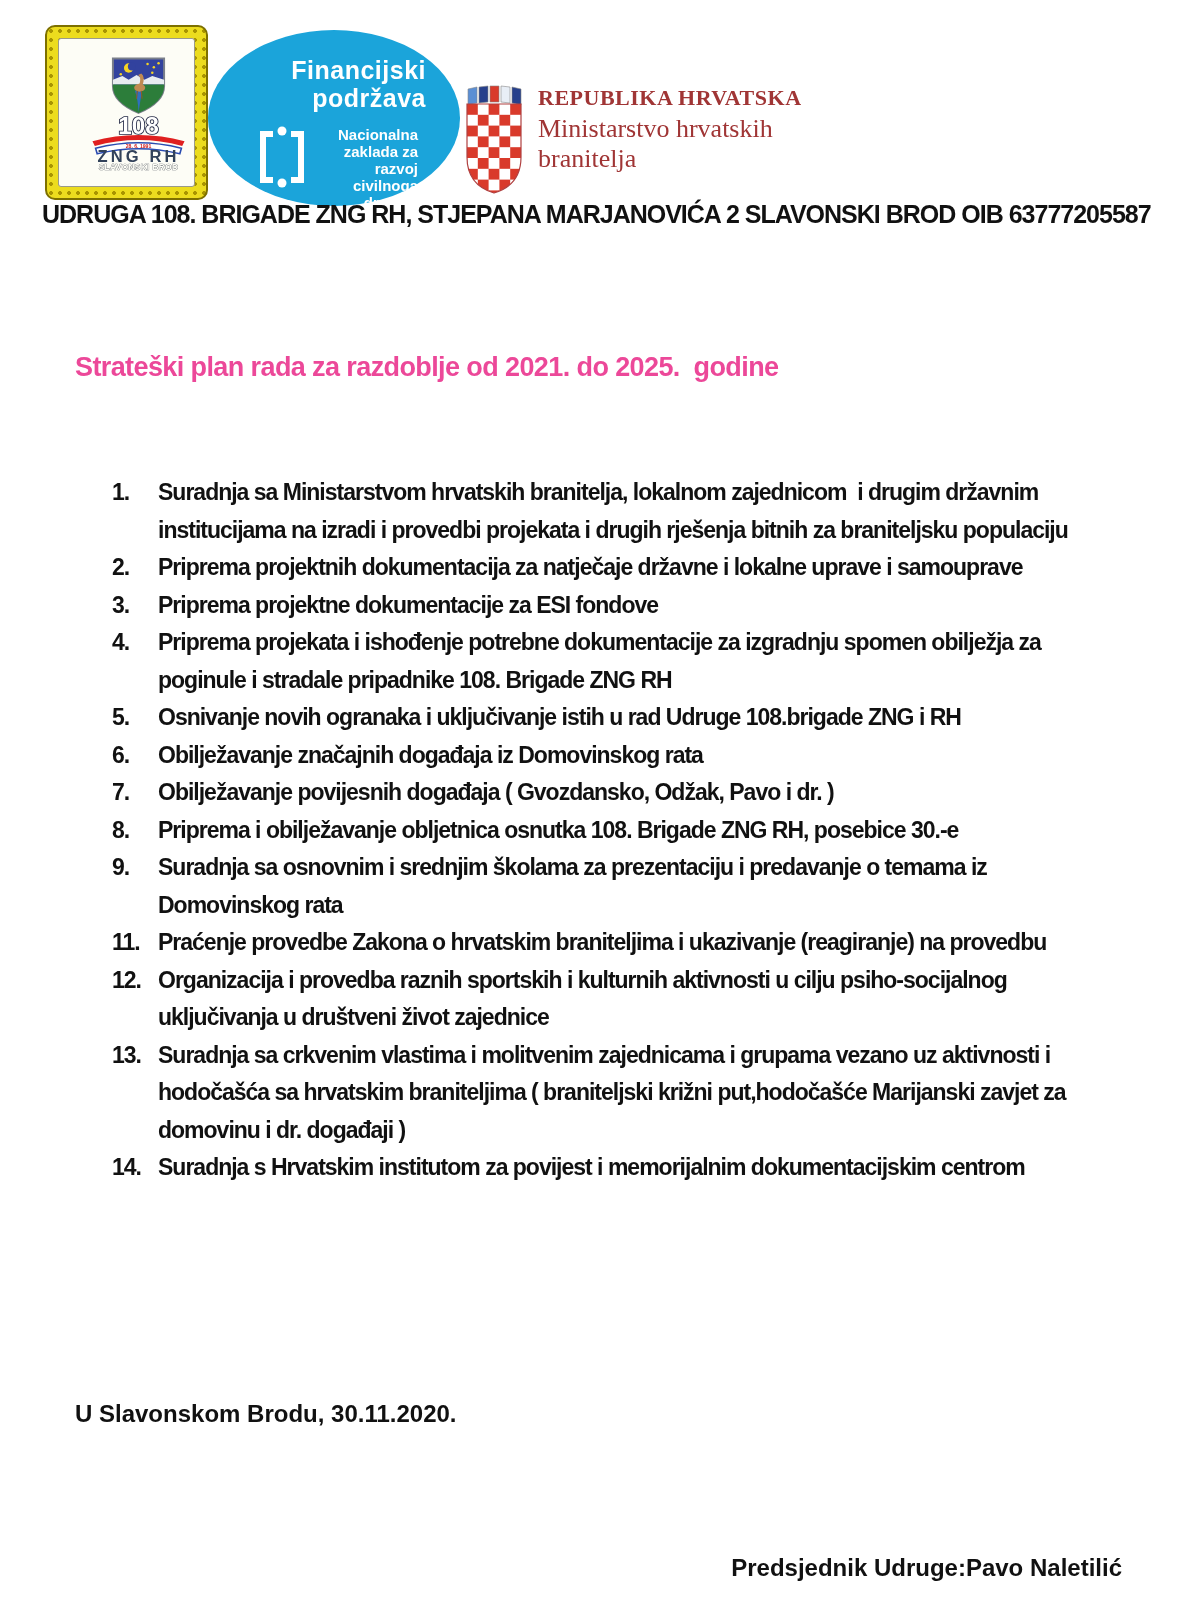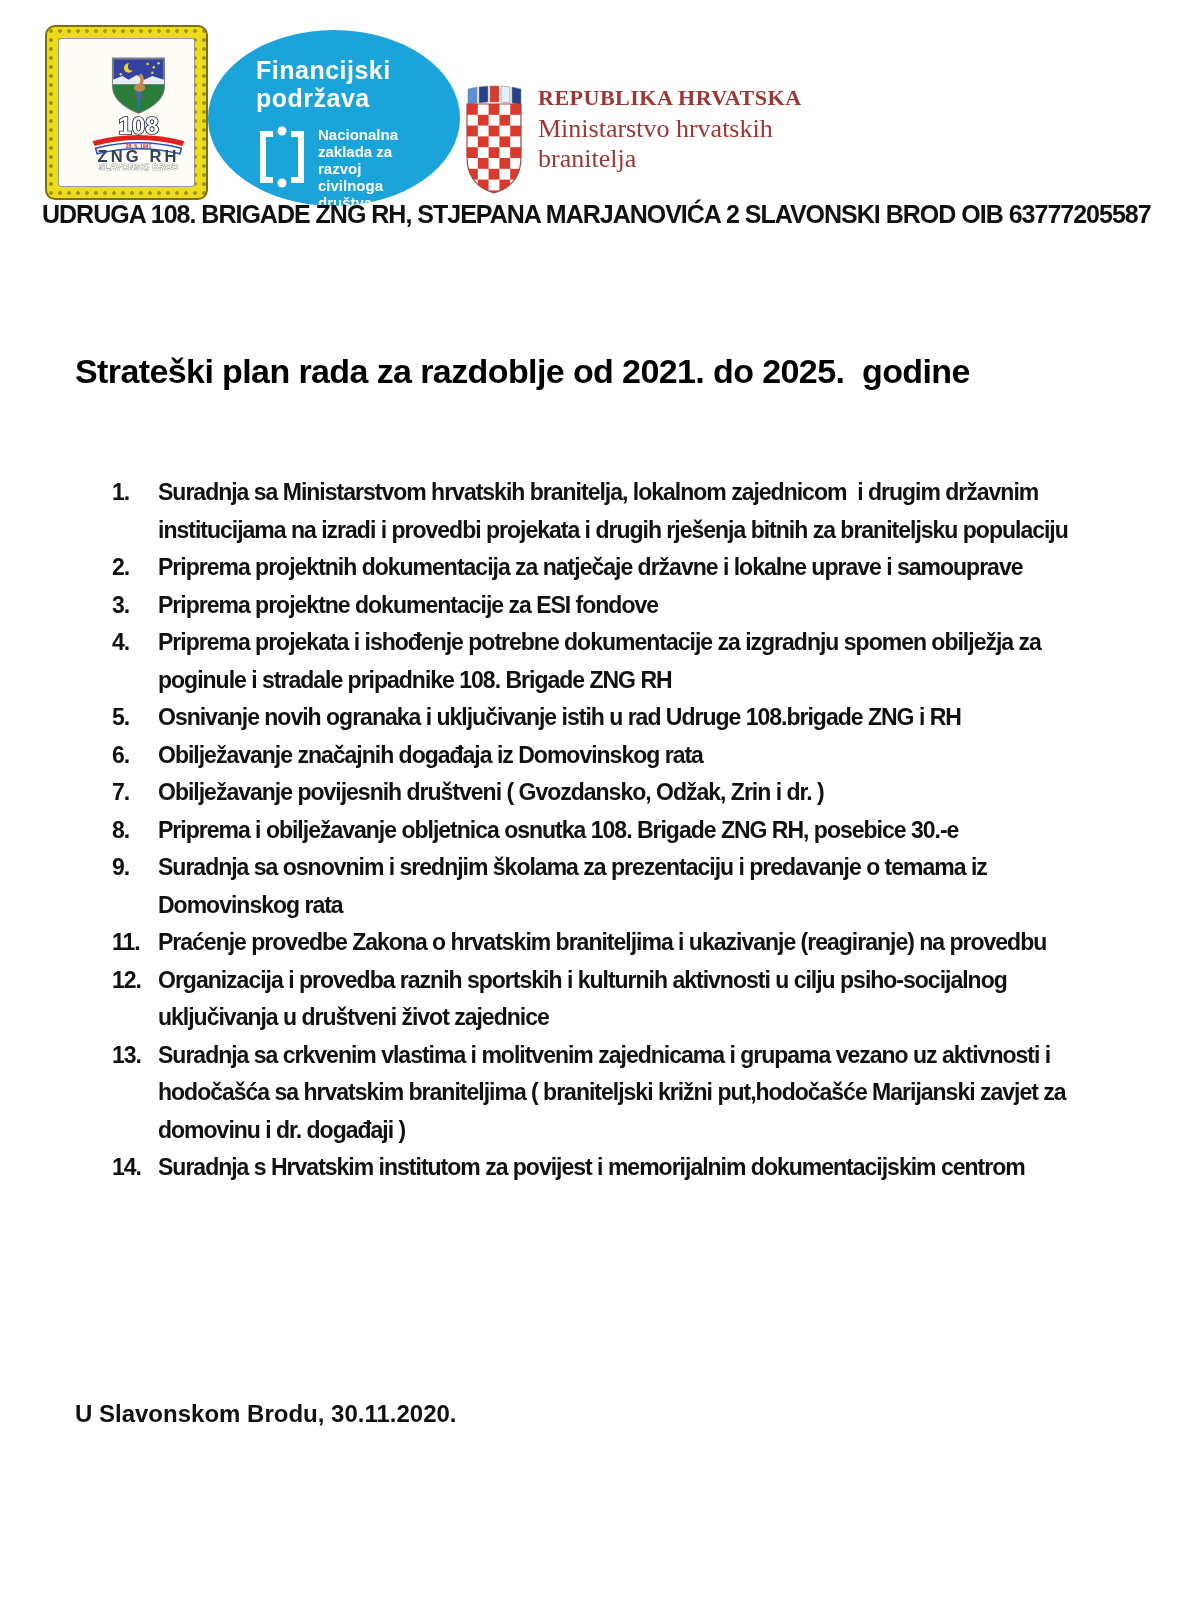--- a/index.html
+++ b/index.html
@@ -25,20 +25,21 @@
     position:absolute;left:11px;top:11px;right:11px;bottom:11px;
     background:#fdfdf6;border:1px solid #9a9a8a;border-radius:3px;padding-left:24px;
   }
   .badge-inner svg{display:block;width:100%;height:100%;}
 
   .oval{
     position:absolute;left:208px;top:30px;width:252px;height:176px;
     background:#1ba4da;border-radius:50%;
     color:#ffffff;box-sizing:border-box;
     padding:26px 0 0 48px;
+    text-align:right;
   }
   .oval-heading{
     font-size:25px;font-weight:bold;line-height:28px;width:170px;
     letter-spacing:0.5px;
   }
   .oval-row{display:flex;margin-top:8px;align-items:flex-start;}
   .bracket-icon{flex:0 0 auto;margin-top:4px;}
   .oval-org{
     font-size:15px;font-weight:bold;line-height:17px;width:100px;
     margin-left:10px;margin-top:6px;
@@ -53,22 +54,22 @@
   
   .org-line{
     position:absolute;left:42px;top:200px;width:1140px;
     font-size:25px;font-weight:bold;letter-spacing:-1px;
     white-space:nowrap;color:#111;
   }
 
   
   .doc-title{
     position:absolute;left:75px;top:352px;
-    font-size:34px;font-weight:bold;letter-spacing:-0.6px;
-    white-space:pre-wrap;color:#000000;
+    font-size:27px;font-weight:bold;letter-spacing:-0.6px;
+    white-space:pre-wrap;color:#ec4899;
   }
 
   
   .list{
     position:absolute;left:112px;top:474px;width:1000px;
     font-size:23px;font-weight:bold;letter-spacing:-1px;
     line-height:37.5px;color:#111;
   }
   .li{display:flex;align-items:flex-start;}
   .num{flex:0 0 46px;}
@@ -189,21 +190,21 @@
       <div class="li">
         <span class="num">5.</span>
         <span class="txt">Osnivanje novih ogranaka i uključivanje istih u rad Udruge 108.brigade ZNG i RH</span>
       </div>
       <div class="li">
         <span class="num">6.</span>
         <span class="txt">Obilježavanje značajnih događaja iz Domovinskog rata</span>
       </div>
       <div class="li">
         <span class="num">7.</span>
-        <span class="txt">Obilježavanje povijesnih društveni ( Gvozdansko, Odžak, Zrin i dr. )</span>
+        <span class="txt">Obilježavanje povijesnih događaja ( Gvozdansko, Odžak, Pavo i dr. )</span>
       </div>
       <div class="li">
         <span class="num">8.</span>
         <span class="txt">Priprema i obilježavanje obljetnica osnutka 108. Brigade ZNG RH, posebice 30.-e</span>
       </div>
       <div class="li">
         <span class="num">9.</span>
         <span class="txt">Suradnja sa osnovnim i srednjim školama za prezentaciju i predavanje o temama iz Domovinskog rata</span>
       </div>
       <div class="li">
@@ -218,14 +219,15 @@
         <span class="num">13.</span>
         <span class="txt">Suradnja sa crkvenim vlastima i molitvenim zajednicama i grupama vezano uz aktivnosti i hodočašća sa hrvatskim braniteljima ( braniteljski križni put,hodočašće Marijanski zavjet za domovinu i dr. događaji )</span>
       </div>
       <div class="li">
         <span class="num">14.</span>
         <span class="txt">Suradnja s Hrvatskim institutom za povijest i memorijalnim dokumentacijskim centrom</span>
       </div>
     </div>
 
   <div class="place-date">U Slavonskom Brodu, 30.11.2020.</div>
+  <div class="signature">Predsjednik Udruge:Pavo Naletilić</div>
 
 </div>
 
 </body></html>

